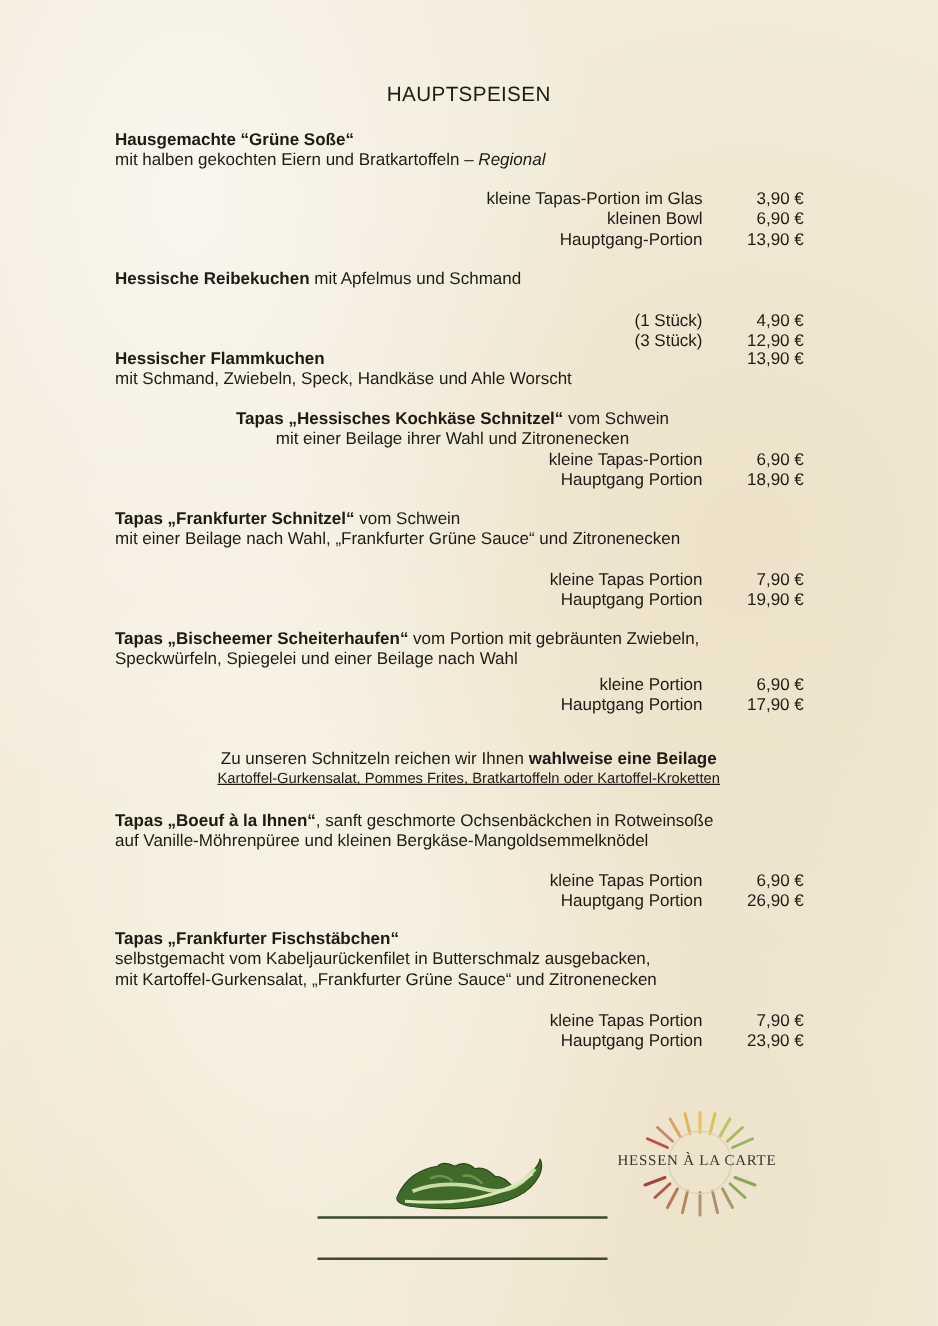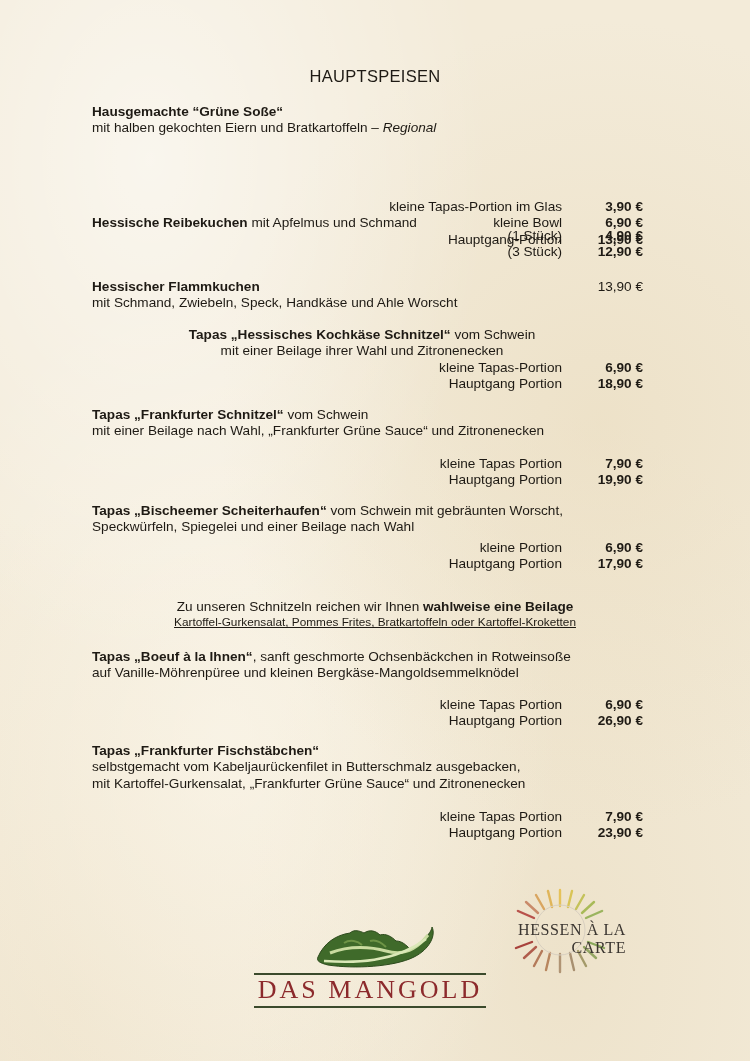--- a/index.html
+++ b/index.html
@@ -20,69 +20,69 @@
       position: absolute; left: 0; width: 750px; top: 67px;
       text-align: center; font-size: 16.5px; letter-spacing: 0.3px; color: #1e1a14;
     }
     .dish { position: absolute; left: 92px; width: 540px; font-size: 13.6px; line-height: 16.4px; }
     .dish .name { font-weight: bold; }
     .dish .desc-line { display: block; white-space: nowrap; }
     .it { font-style: italic; }
     .prices { position: absolute; left: 108px; width: 535px; font-size: 13.6px; line-height: 16.4px; }
     .price-row { position: relative; height: 16.4px; white-space: nowrap; }
     .price-row .lbl { position: absolute; right: 81px; text-align: right; }
-    .price-row .val { position: absolute; right: 0; text-align: right; font-weight: bold; }
+    .price-row .val { position: absolute; right: 0; text-align: right; }
     .single-price { position: absolute; right: 107px; font-size: 13.6px; line-height: 16.4px; }
     .note { position: absolute; left: 0; width: 750px; text-align: center; }
     .note .l1 { font-size: 13.6px; line-height: 16.4px; display: block; text-align: center; }
     .note .l2 { font-size: 11.8px; line-height: 15px; display: block; text-decoration: underline; }
     .bold { font-weight: bold; }
     .logo-mangold { position: absolute; left: 254px; top: 925px; width: 232px; height: 84px; }
     .logo-mangold .line { position: absolute; left: 0; width: 232px; height: 2px; background: #3b4a2c; }
     .logo-mangold .brand {
       position: absolute; left: 0; top: 50px; width: 232px; text-align: center;
       font-family: "Liberation Serif", serif; font-size: 26px; letter-spacing: 3px; color: #8c2a2c;
     }
     .logo-hessen { position: absolute; left: 494px; top: 886px; width: 132px; height: 88px; }
     .logo-hessen .brand {
-      position: absolute; left: 0; top: 35px; width: 132px; text-align: right;
-      font-family: "Liberation Serif", serif; font-size: 16px; letter-spacing: 0.6px; color: #3a3530;
+      position: absolute; left: 0; top: 35px; width: 132px; text-align: left;
+      font-family: "Liberation Serif", serif; font-size: 12px; letter-spacing: 0.6px; color: #3a3530;
       background: rgba(243,235,217,0.0);
     }
   </style>
 </head>
 <body>
 
 <div class="page">
 
   <div class="title">HAUPTSPEISEN</div>
 
   <div class="dish" style="top:104px;">
     <span class="desc-line"><span class="name">Hausgemachte “Grüne Soße“</span></span>
     <span class="desc-line"><span>mit halben gekochten Eiern und Bratkartoffeln – </span><span class="it">Regional</span></span>
   </div>
-  <div class="prices" style="top:151px;margin-top:48px;">
+  <div class="prices" style="top:151px;">
     <div class="price-row">
         <span class="lbl">kleine Tapas-Portion im Glas</span>
         <span class="val">3,90 €</span>
       </div>
     <div class="price-row">
-        <span class="lbl">kleine Bowl</span>
+        <span class="lbl">kleinen Bowl</span>
         <span class="val">6,90 €</span>
       </div>
     <div class="price-row">
         <span class="lbl">Hauptgang-Portion</span>
         <span class="val">13,90 €</span>
       </div>
   </div>
 
   <div class="dish" style="top:215px;">
     <span class="desc-line"><span class="name">Hessische Reibekuchen</span><span> mit Apfelmus und Schmand</span></span>
   </div>
-  <div class="prices" style="top:228px;">
+  <div class="prices" style="top:249px;">
     <div class="price-row">
         <span class="lbl">(1 Stück)</span>
         <span class="val">4,90 €</span>
       </div>
     <div class="price-row">
         <span class="lbl">(3 Stück)</span>
         <span class="val">12,90 €</span>
       </div>
   </div>
 
@@ -116,21 +116,21 @@
         <span class="lbl">kleine Tapas Portion</span>
         <span class="val">7,90 €</span>
       </div>
     <div class="price-row">
         <span class="lbl">Hauptgang Portion</span>
         <span class="val">19,90 €</span>
       </div>
   </div>
 
   <div class="dish" style="top:503px;">
-    <span class="desc-line"><span class="name">Tapas „Bischeemer Scheiterhaufen“</span><span> vom Schwein mit gebräunten Worscht,</span></span>
+    <span class="desc-line"><span class="name">Tapas „Bischeemer Scheiterhaufen“</span><span> vom Portion mit gebräunten Zwiebeln,</span></span>
     <span class="desc-line">Speckwürfeln, Spiegelei und einer Beilage nach Wahl</span>
   </div>
   <div class="prices" style="top:540px;">
     <div class="price-row">
         <span class="lbl">kleine Portion</span>
         <span class="val">6,90 €</span>
       </div>
     <div class="price-row">
         <span class="lbl">Hauptgang Portion</span>
         <span class="val">17,90 €</span>
@@ -174,21 +174,20 @@
   </div>
 
   <div class="logo-mangold">
     <svg width="232" height="46" viewBox="0 0 232 46" style="position:absolute;left:0;top:0;">
       <path d="M64 32 C70 18, 82 10, 96 8 C100 4, 106 6, 110 8 C116 4, 122 6, 126 10 C132 8, 138 12, 142 16 C148 16, 152 20, 156 24 C162 22, 168 18, 172 12 C176 8, 178 4, 178 2 C182 10, 176 24, 160 32 C140 42, 100 44, 74 40 C66 38, 62 36, 64 32 Z" fill="#3f6a2a" stroke="#2c4a1c" stroke-width="1"></path>
       <path d="M76 28 C96 20, 118 22, 132 26 C146 30, 160 28, 174 10" fill="none" stroke="#c9dba0" stroke-width="3"></path>
       <path d="M70 36 C100 38, 140 38, 172 14" fill="none" stroke="#dbe8b8" stroke-width="2.5"></path>
       <path d="M90 18 C96 14, 104 16, 108 20 M116 16 C122 14, 128 18, 132 22" fill="none" stroke="#6e9446" stroke-width="2"></path>
     </svg>
     <div class="line" style="top:48px;"></div>
-    <div class="brand">DAS MANGOLD</div>
     <div class="line" style="top:81px;"></div>
   </div>
 
   <div class="logo-hessen">
     <svg width="132" height="88" viewBox="0 0 132 88" style="position:absolute;left:0;top:0;">
       <g stroke-linecap="round" stroke-width="2.4">
         <line x1="66" y1="20" x2="66" y2="4" stroke="#e6c25a"></line>
         <line x1="74" y1="21" x2="78" y2="5" stroke="#d9c456"></line>
         <line x1="58" y1="21" x2="54" y2="5" stroke="#e0b55a"></line>
         <line x1="82" y1="23" x2="90" y2="9" stroke="#c4c25a"></line>

